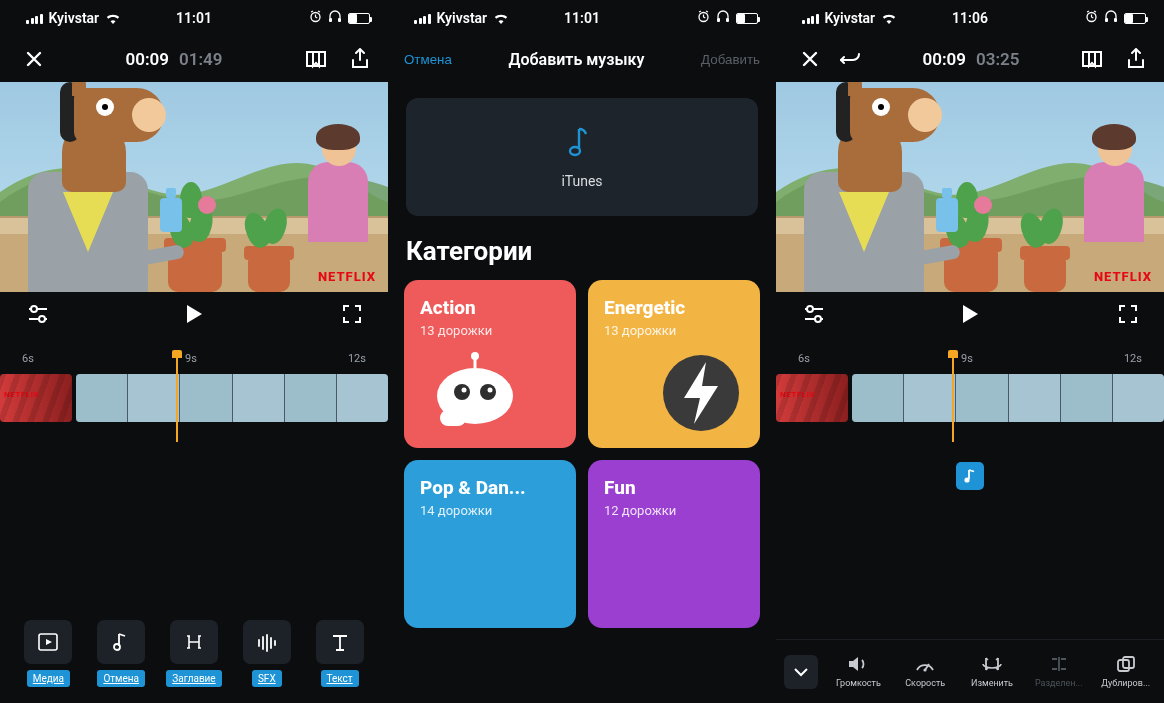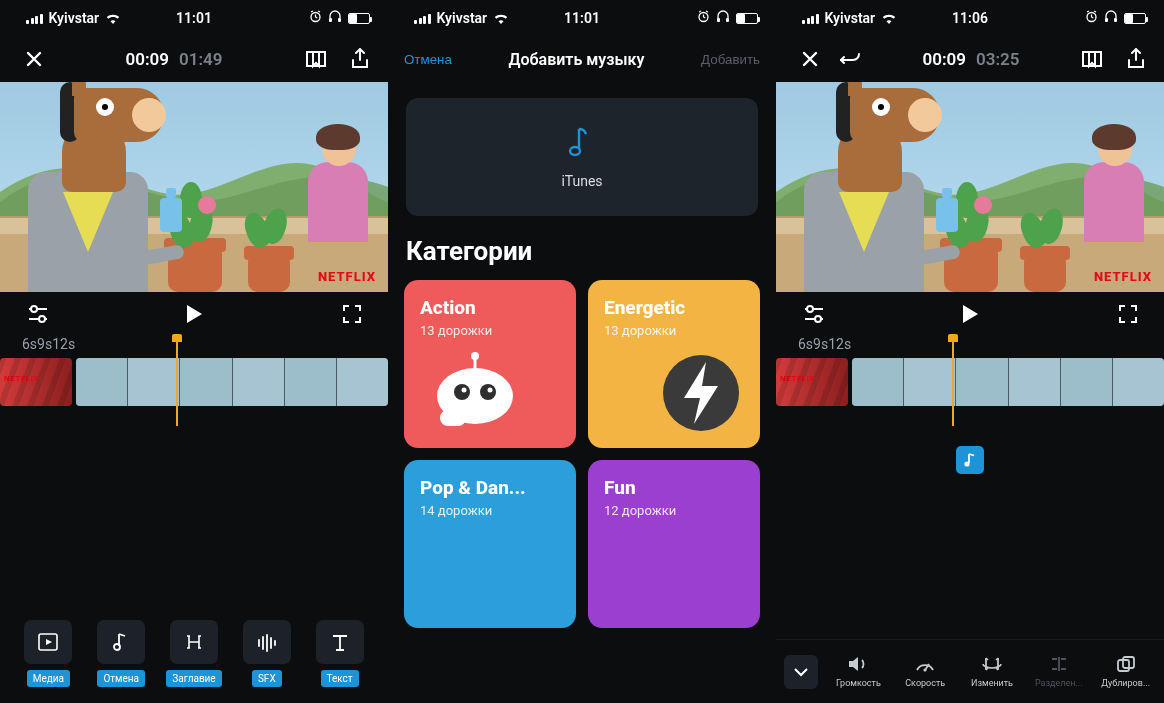--- a/index.html
+++ b/index.html
@@ -89,36 +89,36 @@
   .preview .netflix{position:absolute;right:12px;bottom:8px;color:#e50914;font-weight:800;font-size:13px;letter-spacing:1px;}
 
   .controls {
     height:44px;
     display:flex;
     align-items:center;
     justify-content:space-between;
     padding:0 26px;
   }
   .controls .play{position:absolute;left:50%;transform:translateX(-50%);}
-  .ruler{height:18px;display:flex;justify-content:flex-start;padding:0 22px;font-size:14px;color:#9aa0a8;}
+  .ruler{height:18px;display:flex;justify-content:space-between;padding:0 22px;font-size:11px;color:#9aa0a8;margin-top:16px;}
   .timeline{height:58px;display:flex;position:relative;margin-top:4px;}
   .clip{height:48px;border-radius:4px;overflow:hidden;background:#4b5866;}
   .clip.red{width:72px;background:linear-gradient(90deg,#d23b3b,#8b1f1f);margin-right:4px;border-radius:4px;position:relative;}
   .clip.red::after{content:'';position:absolute;inset:0;background:repeating-linear-gradient(110deg,rgba(0,0,0,0.12) 0 6px,transparent 6px 14px);}
   .clip.main{flex:1;display:flex;gap:1px;}
   .thumb{flex:1;background:#a7c4d2;}
   .thumb:nth-child(odd){background:#9cbecb;}
   .clip .nlabel{position:absolute;left:4px;top:16px;font-size:8px;color:#e50914;font-weight:800;letter-spacing:0.5px;}
   .playhead{position:absolute;top:-18px;bottom:-10px;left:176px;width:2px;background:#f5a623;}
   .playhead::before{content:'';position:absolute;top:-6px;left:-4px;width:10px;height:8px;background:#f5a623;border-radius:2px 2px 0 0;}
 
   .tool-grid{display:flex;gap:8px;padding:0 16px;margin-top:auto;margin-bottom:16px;flex-wrap:nowrap;}
   .tool{flex:1;display:flex;flex-direction:column;align-items:center;gap:6px;}
   .tool .tbtn{width:48px;height:44px;background:#1d2228;border-radius:7px;display:flex;align-items:center;justify-content:center;}
-  .tool .tlbl{font-size:10px;color:#fff;background:#1e94d6;padding:3px 6px;border-radius:3px;white-space:nowrap;}
+  .tool .tlbl{font-size:10px;color:#fff;background:#1e94d6;padding:3px 6px;border-radius:3px;white-space:nowrap;text-decoration:underline;}
 
   
   .nav2{height:46px;display:flex;align-items:center;justify-content:space-between;padding:0 16px;font-size:16px;font-weight:600;}
   .nav2 .cancel{color:#1e94d6;}
   .nav2 .add{color:#5b6067;}
   .srcrow{display:flex;gap:14px;padding:16px 18px 8px;}
   .srcbtn{flex:1;height:118px;background:#1e242b;border-radius:12px;display:flex;flex-direction:column;align-items:center;justify-content:center;gap:14px;}
   .srcbtn .lbl{font-size:14px;color:#d9dce0;}
   .cathdr{font-size:26px;font-weight:700;padding:12px 18px 14px;}
   .catgrid{display:grid;grid-template-columns:1fr 1fr;gap:12px;padding:0 16px;}

